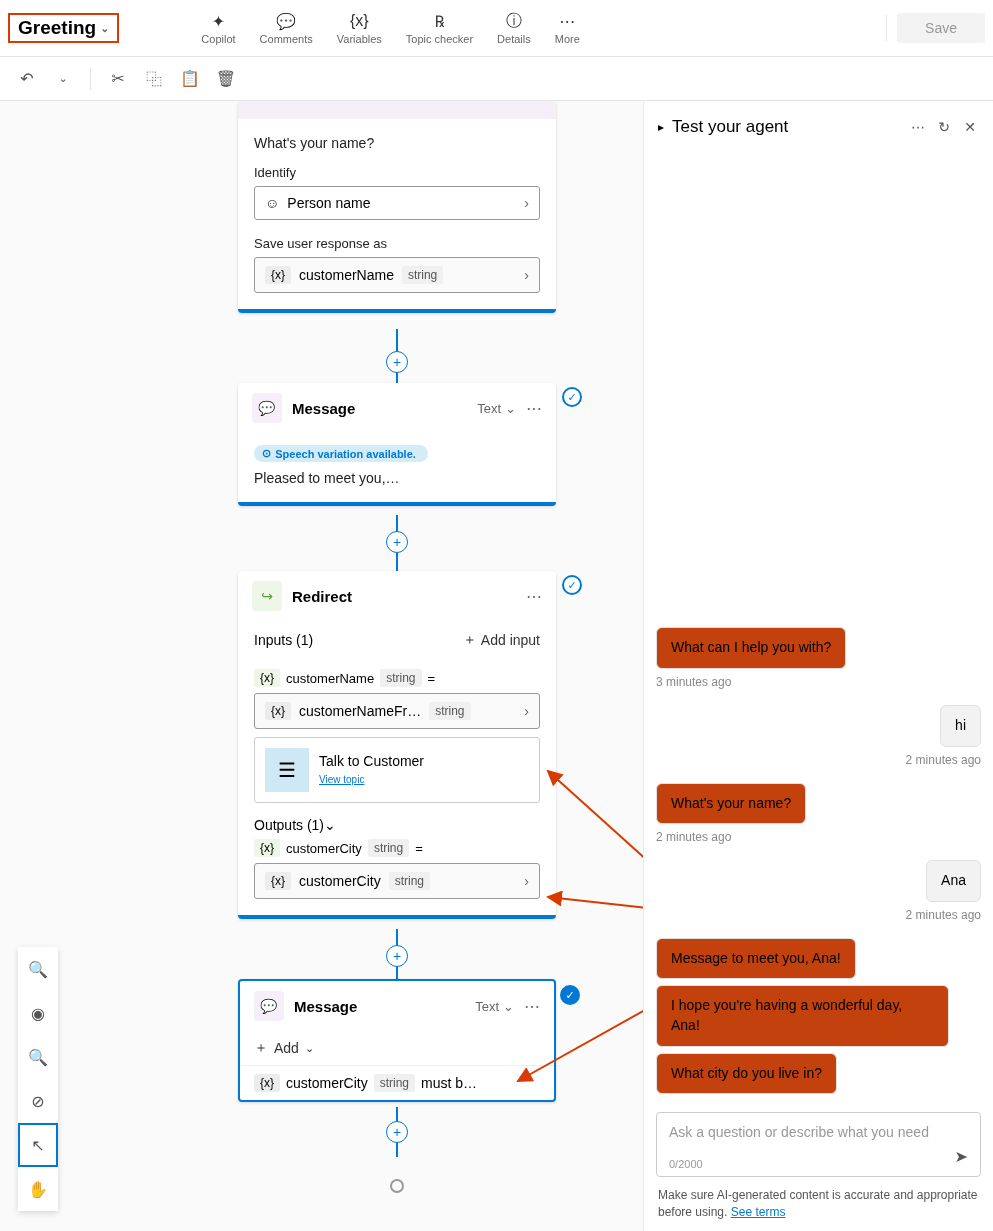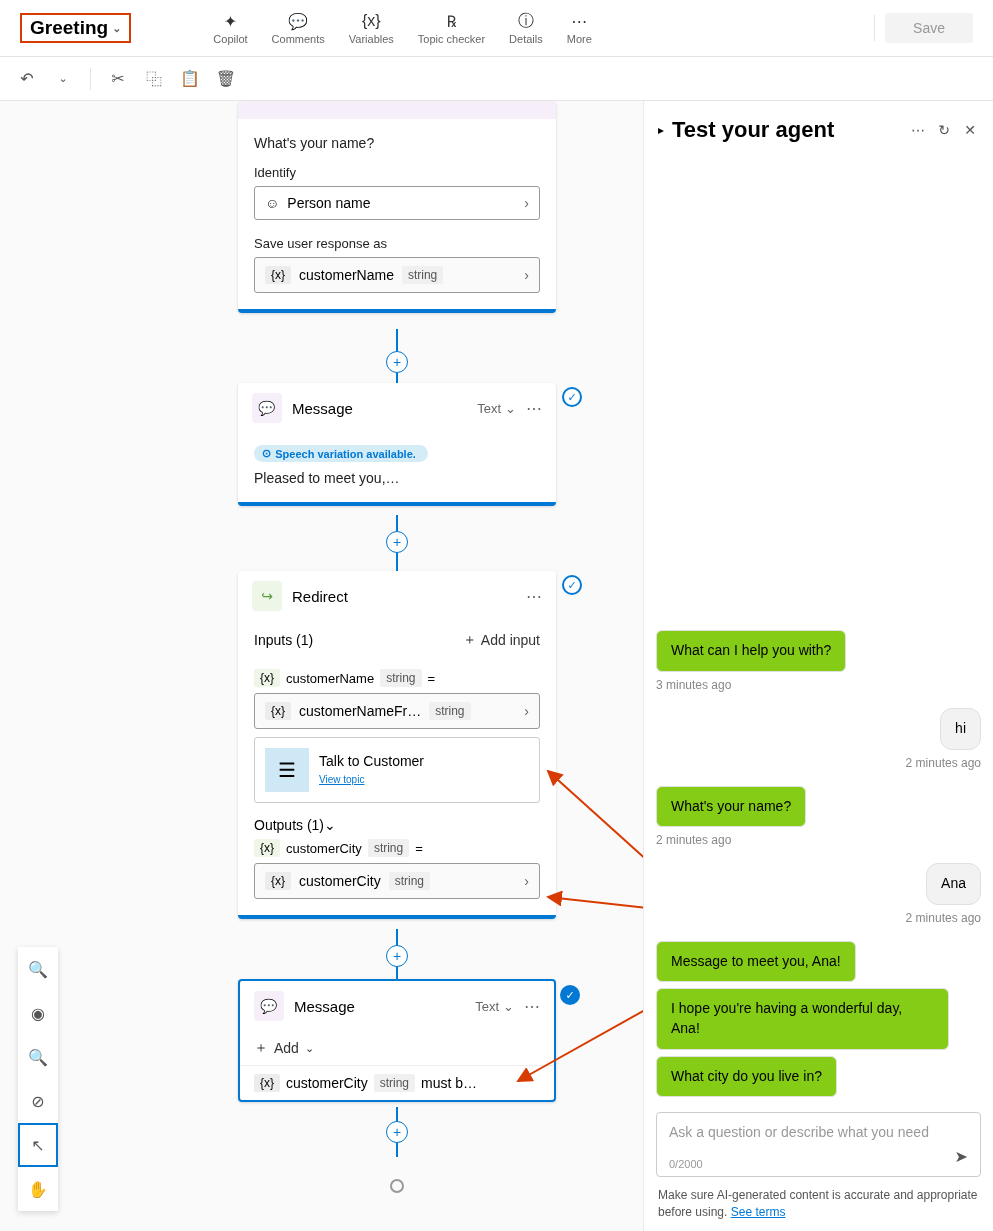--- a/index.html
+++ b/index.html
@@ -1,17 +1,17 @@
 <!DOCTYPE html>
 <html><head>
 <meta charset="utf-8">
 <style>
 * { box-sizing: border-box; margin: 0; padding: 0; font-family: "Segoe UI", -apple-system, sans-serif; }
 body { width: 993px; height: 1231px; background: #fff; display: flex; flex-direction: column; overflow: hidden; position: relative; }
-.top-toolbar { height: 57px; border-bottom: 1px solid #e4e4e4; display: flex; align-items: center; padding: 0 20px; gap: 8px; }
+.top-toolbar { height: 57px; border-bottom: 1px solid #e4e4e4; display: flex; align-items: center; padding: 0 8px; gap: 8px; }
 .topic-name { border: 2px solid #d83b01; padding: 2px 8px; font-size: 19px; font-weight: 600; display: flex; align-items: center; gap: 4px; }
 .topic-name .chev { font-size: 11px; color: #666; }
 .tool-group { display: flex; align-items: center; gap: 16px; margin-left: 70px; }
 .tbtn { display: flex; flex-direction: column; align-items: center; gap: 2px; cursor: pointer; padding: 2px 4px; }
 .tbtn .ic { width: 20px; height: 20px; display: flex; align-items: center; justify-content: center; font-size: 16px; color: #333; }
 .tbtn .lbl { font-size: 11px; color: #666; }
 .end-tools { margin-left: auto; display: flex; align-items: center; gap: 10px; justify-content: center; }
 .save-btn { background: #f3f3f3; color: #999; border: none; font-size: 14px; padding: 7px 28px; border-radius: 3px; }
 .tb-divider { width: 1px; height: 26px; background: #e4e4e4; }
 .edit-toolbar { height: 44px; border-bottom: 1px solid #e4e4e4; display: flex; align-items: center; padding: 0 18px; gap: 18px; }
@@ -19,21 +19,21 @@
 .tb-sep { width: 1px; height: 22px; background: #e4e4e4; }
 .main { flex: 1; display: flex; overflow: hidden; }
 .canvas { flex: 1; position: relative; background: #fafafa; overflow: hidden; }
 .node { position: absolute; background: #fff; border-radius: 4px; box-shadow: 0 1px 3px rgba(0,0,0,0.15); border-bottom: 4px solid #0078d4; }
 .node.selected { border: 2px solid #0078d4; }
 .node-head { display: flex; align-items: center; padding: 10px 14px; gap: 10px; position: relative; }
 .node-ic { width: 30px; height: 30px; border-radius: 4px; display: flex; align-items: center; justify-content: center; font-size: 14px; }
 .ic-msg { background: #f6eef8; color: #8661c5; }
 .ic-msg2 { background: #f6eef8; color: #8661c5; }
 .ic-red { background: #eef6e8; color: #5b9e3f; }
-.node-title { font-size: 15px; font-weight: 400; flex: 1; }
+.node-title { font-size: 15px; font-weight: 700; flex: 1; }
 .node-type { font-size: 13px; color: #666; display: flex; align-items: center; gap: 4px; }
 .node-more { font-size: 16px; color: #666; cursor: pointer; }
 .node-body { padding: 10px 16px 16px; }
 .sect-label { font-size: 13px; color: #222; font-weight: 400; margin-bottom: 6px; }
 .field-row { border: 1px solid #999; border-radius: 3px; display: flex; align-items: center; padding: 8px 10px; font-size: 14px; gap: 8px; background: #fff; }
 .field-row .arrow { margin-left: auto; color: #666; font-size: 14px; }
 .field-row.var { background: #fafafa; }
 .var-tag { background: #eef6e8; border-radius: 2px; padding: 2px 6px; font-size: 12px; display: inline-flex; align-items: center; gap: 3px; }
 .var-tag.grey { background: #ececec; }
 .type-tag { background: #f0f0f0; padding: 2px 6px; font-size: 12px; color: #555; border-radius: 2px; }
@@ -50,27 +50,27 @@
 .redirect-card .ric { width: 44px; height: 44px; background: #cfe8f6; display: flex; align-items: center; justify-content: center; font-size: 20px; }
 .redirect-card .r-txt a { color: #0078d4; text-decoration: underline; font-size: 10px; }
 .outputs-head { display: flex; align-items: center; gap: 0; font-size: 14px; margin: 14px 0 6px; }
 .add-row { display: flex; align-items: center; gap: 6px; padding: 8px 14px; font-size: 14px; color: #333; cursor: pointer; border-bottom: 1px solid #eee; }
 .msg-var-row { padding: 8px 14px; display: flex; align-items: center; gap: 6px; font-size: 14px; }
 .zoom-tools { position: absolute; left: 18px; bottom: 20px; background: #fff; box-shadow: 0 2px 6px rgba(0,0,0,0.15); display: flex; flex-direction: column; }
 .zbtn { width: 40px; height: 44px; display: flex; align-items: center; justify-content: center; font-size: 16px; color: #555; cursor: pointer; }
 .zbtn.active { border: 2px solid #0078d4; }
 .test-pane { width: 350px; border-left: 1px solid #eaeaea; display: flex; flex-direction: column; background: #fff; }
 .test-head { display: flex; align-items: center; padding: 16px 14px; gap: 8px; }
-.test-head .ti { font-size: 22px; font-weight: 700; }
+.test-head .ti { font-size: 17px; font-weight: 400; }
 .test-head .spacer { flex: 1; }
 .th-ic { width: 18px; height: 18px; color: #555; cursor: pointer; font-size: 14px; display: flex; align-items: center; justify-content: center; }
 .chat-scroll { flex: 1; overflow: hidden; padding: 0 12px; display: flex; flex-direction: column; gap: 6px; }
 .bubble { border: 1px solid #e0e0e0; border-radius: 6px; padding: 10px 14px; font-size: 14px; max-width: 90%; line-height: 1.4; }
-.bubble.bot { align-self: flex-start; background: #84cc16; }
-.bubble.user { align-self: flex-end; background: #f2f2f2; border-radius: 12px; }
+.bubble.bot { align-self: flex-start; background: #c2410c; }
+.bubble.user { align-self: flex-end; background: #f2f2f2; }
 .ts { font-size: 12px; color: #888; margin-bottom: 10px; }
 .ts.left { align-self: flex-start; }
 .ts.right { align-self: flex-end; }
 .chat-input { margin: 10px 12px 6px; border: 1px solid #ccc; border-radius: 4px; padding: 10px 12px 6px; position: relative; }
 .ci-text { color: #999; font-size: 14px; line-height: 1.4; margin-bottom: 16px; }
 .ci-count { font-size: 11px; color: #999; }
 .send-ic { position: absolute; right: 12px; bottom: 10px; font-size: 16px; color: #555; }
 .footer-note { font-size: 12px; color: #555; padding: 4px 14px 10px; line-height: 1.4; }
 .footer-note a { color: #0078d4; text-decoration: underline; }
 .arrow-annot { position: absolute; pointer-events: none; color: #d83b01; }

